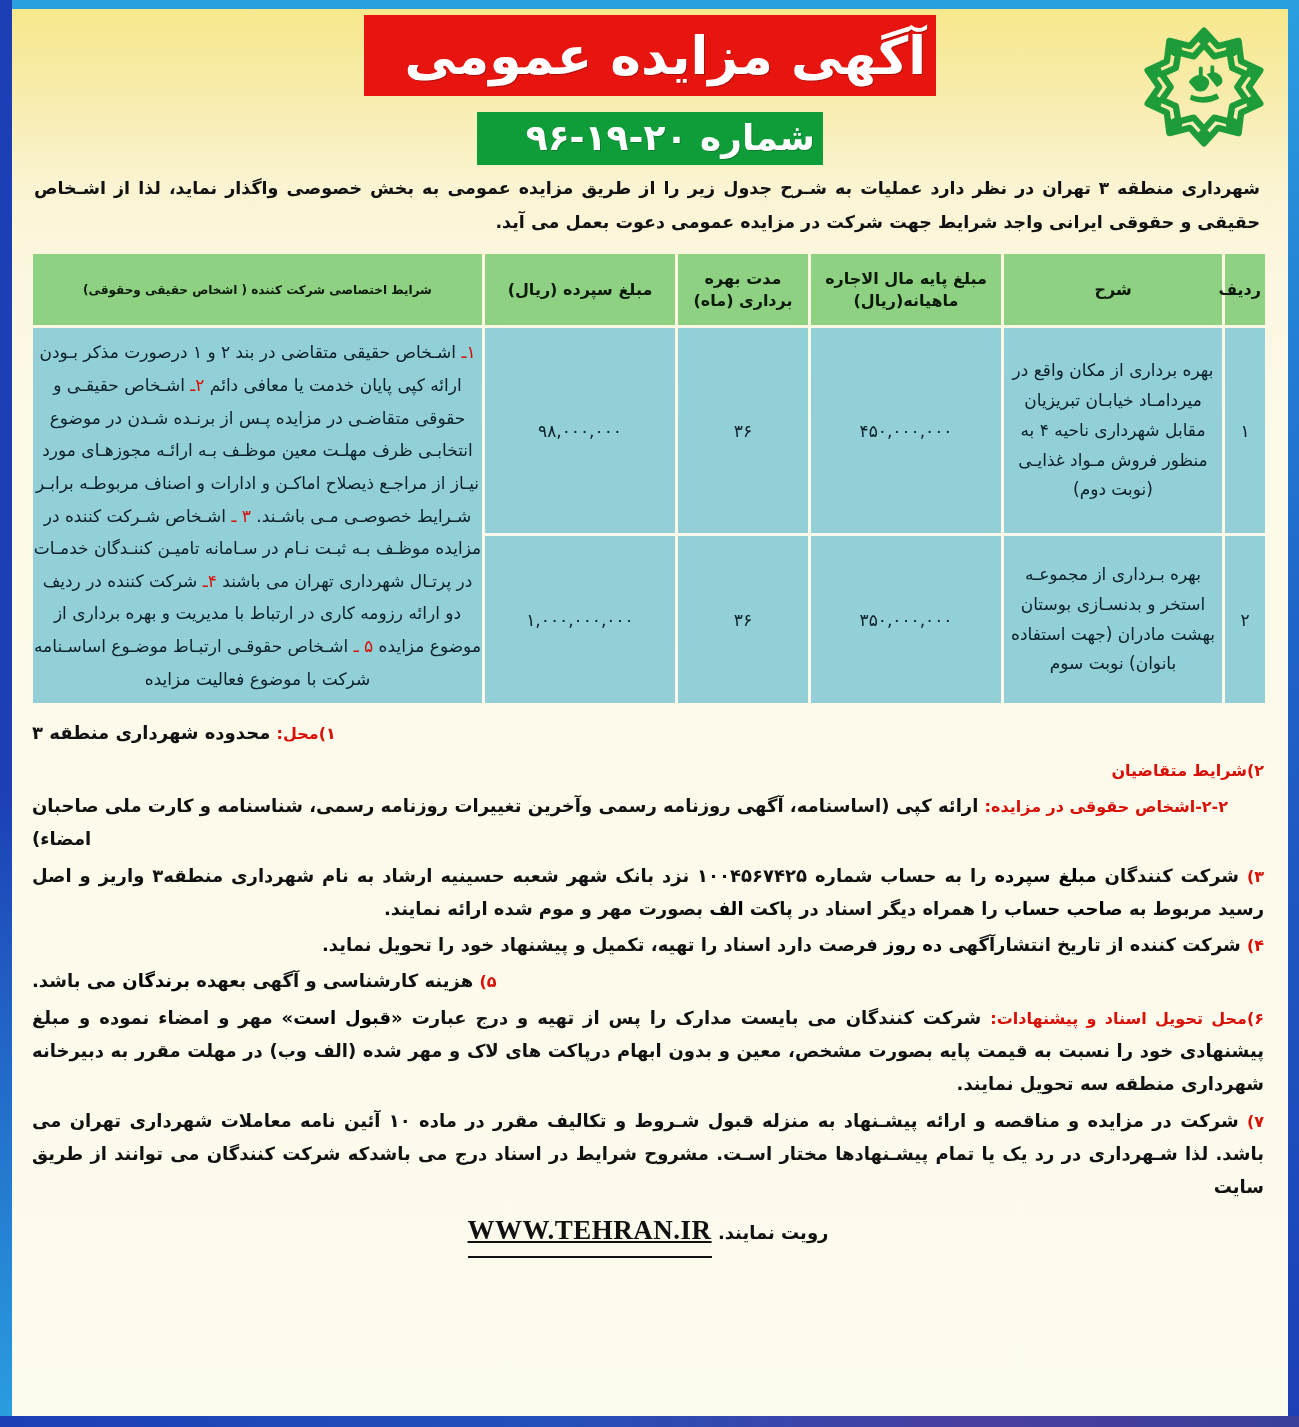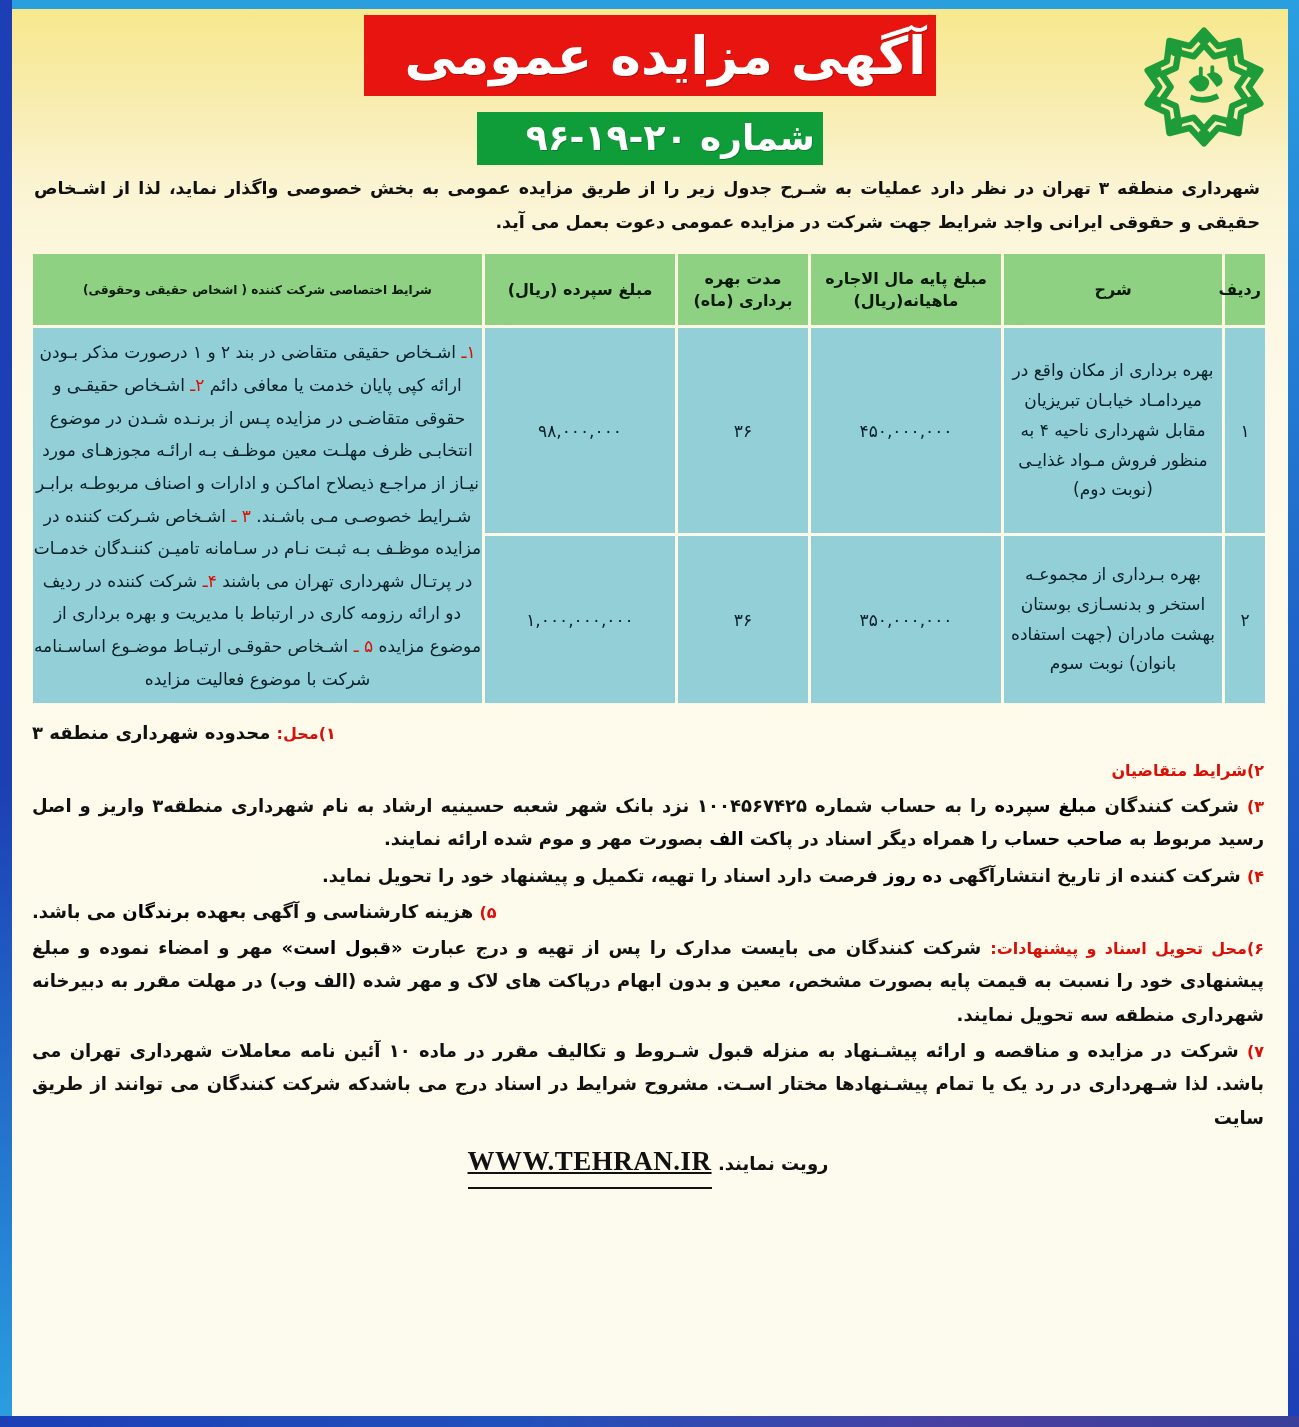--- a/index.html
+++ b/index.html
@@ -202,20 +202,23 @@
 
       <p class="cl" style="text-align:left">
         <span class="hd-b">۱)</span><span class="hd-b">محل:</span><span> محدوده شهرداری منطقه ۳</span>
       </p>
 
       <p class="cl" style="text-align:right">
         <span class="hd-b">۲)</span><span class="hd-b">شرایط متقاضیان</span>
       </p>
 
 
+      <p class="cl" style="text-align:left">
+        <span class="hd-b">۲-۲-</span><span class="hd-b">اشخاص حقوقی در مزایده:</span><span> ارائه کپی (اساسنامه، آگهی روزنامه رسمی وآخرین تغییرات روزنامه رسمی، شناسنامه و کارت ملی صاحبان امضاء)</span>
+      </p>
 
 
       <p class="cl">
         <span class="hd-b">۳)</span><span> شرکت کنندگان </span><span class="em">مبلغ سپرده</span><span> را به حساب شماره ۱۰۰۴۵۶۷۴۲۵ نزد بانک شهر شعبه حسینیه ارشاد به نام شهرداری منطقه۳ واریز و اصل رسید مربوط به </span><span class="em">صاحب حساب</span><span> را همراه دیگر اسناد در پاکت </span><span class="em">الف</span><span> بصورت مهر و موم شده ارائه نمایند.</span>
       </p>
 
       <p class="cl">
         <span class="hd-b">۴)</span><span> شرکت کننده از تاریخ انتشارآگهی </span><span class="em">ده روز</span><span> فرصت دارد اسناد را تهیه، تکمیل و پیشنهاد خود را تحویل نماید.</span>
       </p>
 

